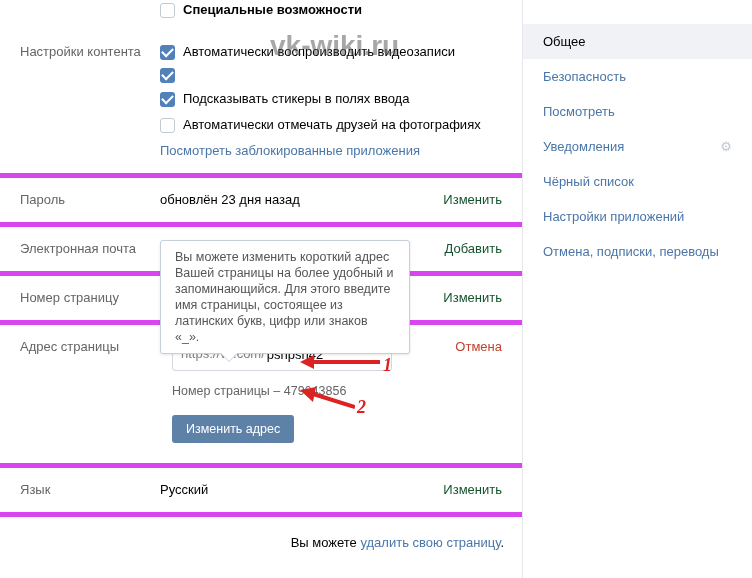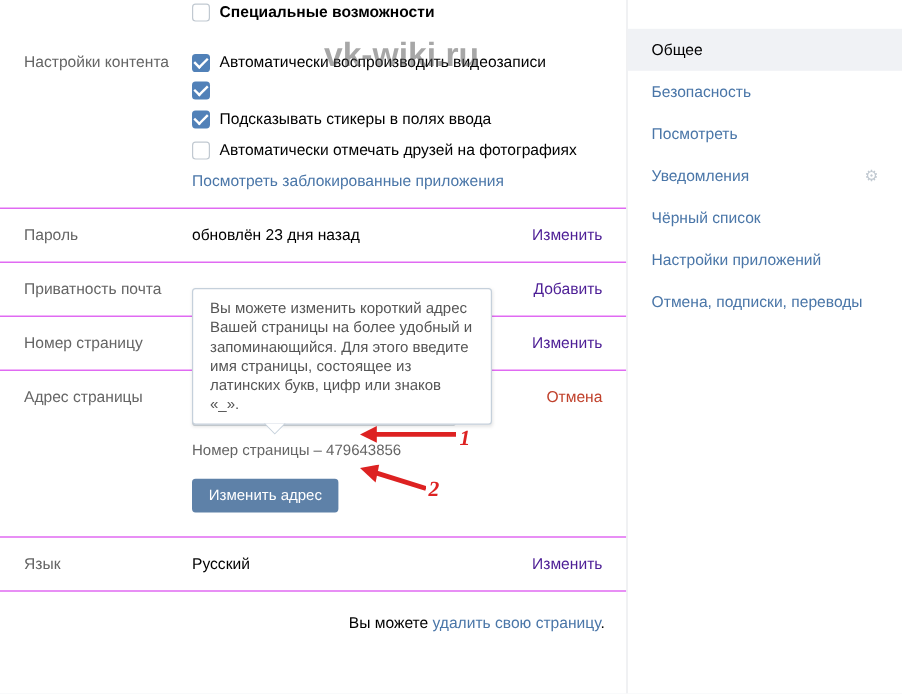--- a/index.html
+++ b/index.html
@@ -1,24 +1,24 @@
 <!DOCTYPE html>
 <html><head>
 <meta charset="utf-8">
 <style>
 * { box-sizing: border-box; margin: 0; padding: 0; }
 body { font-family: -apple-system, "Helvetica Neue", Arial, sans-serif; font-size: 13px; color: #000; background: #edeef0; }
 .page { width: 752px; height: 578px; display: flex; position: relative; background: #fff; }
 .main { flex: 1; background: #fff; }
 .sidebar { width: 230px; background: #fff; border-left: 1px solid #e7e8ec; }
-.row { display: flex; padding: 12px 20px; border-bottom: 1px solid #d946ef; align-items: flex-start; }
+.row { display: flex; padding: 12px 20px; border-bottom: 5px solid #d946ef; align-items: flex-start; }
 .row.noborder { border-bottom: none; font-weight: bold; }
 .label { width: 140px; color: #656565; padding-right: 10px; line-height: 20px; }
 .content { flex: 1; line-height: 20px; }
-.action { width: 70px; text-align: right; color: #4c1d95; cursor: pointer; line-height: 20px; }
+.action { width: 70px; text-align: right; color: #14532d; cursor: pointer; line-height: 20px; }
 .action.cancel { color: #c0412c; }
 .check { display: flex; align-items: center; margin-bottom: 6px; }
 .box { width: 15px; height: 15px; border-radius: 3px; margin-right: 8px; flex-shrink: 0; display: flex; align-items: center; justify-content: center; }
 .box.on { background: #5181b8; }
 .box.off { background: #fff; border: 1px solid #c1c9d1; }
 .box.on::after { content: ""; width: 9px; height: 5px; border-left: 2px solid #fff; border-bottom: 2px solid #fff; transform: rotate(-45deg) translate(1px,-1px); }
 .link { color: #4a76a8; cursor: pointer; }
 .tooltip { position: absolute; left: 160px; top: 240px; width: 250px; background: #fff; border: 1px solid #c5d0db; border-radius: 3px; padding: 8px 14px; color: #555; box-shadow: 0 1px 3px rgba(0,0,0,0.1); z-index: 10; line-height: 16px; font-size: 12.5px; }
 .tooltip::after { content: ""; position: absolute; left: 60px; bottom: -8px; border: 8px solid transparent; border-top-color: #fff; border-bottom: none; }
 .tooltip::before { content: ""; position: absolute; left: 59px; bottom: -9px; border: 9px solid transparent; border-top-color: #c5d0db; border-bottom: none; }
@@ -77,32 +77,32 @@
       </div>
     </div>
 
     <div class="row">
       <div class="label">Пароль</div>
       <div class="content">обновлён 23 дня назад</div>
       <div class="action">Изменить</div>
     </div>
 
     <div class="row">
-      <div class="label">Приватность почта</div>
+      <div class="label">Электронная почта</div>
       <div class="content"></div>
       <div class="action">Добавить</div>
     </div>
 
     <div class="row">
       <div class="label">Номер страницу</div>
       <div class="content"></div>
       <div class="action">Изменить</div>
     </div>
 
-    <div class="row" style="padding-bottom:20px;">
+    <div class="row" style="padding-bottom:20px;gap:12px;">
       <div class="label">Адрес страницы</div>
       <div class="content">
         <div class="input-wrap">
           <span class="prefix">https://vk.com/</span>
           <input class="addr-input" value="pshpsh42" style="">
         </div>
         <div class="pageid">
           <span>Номер страницы – </span><span>479643856</span>
         </div>
         <button class="btn">Изменить адрес</button>

